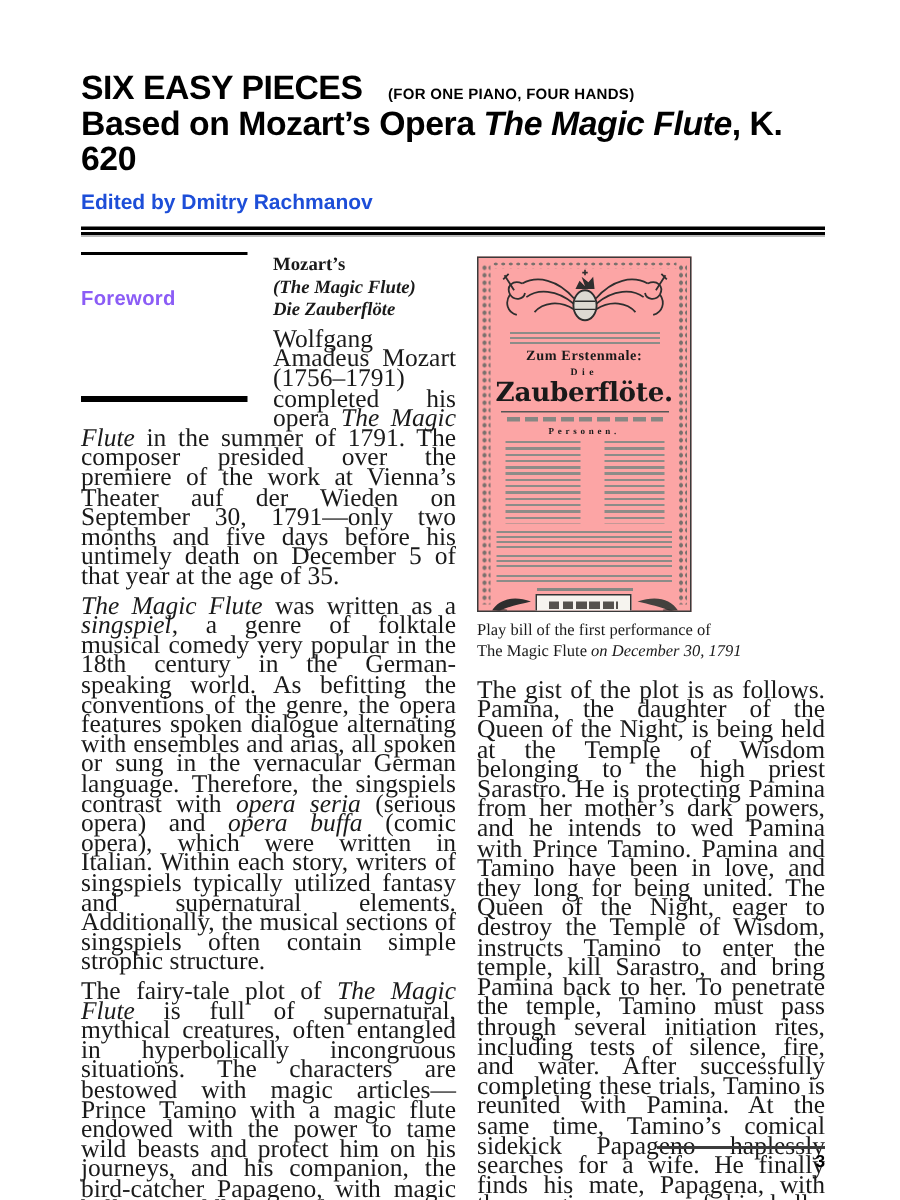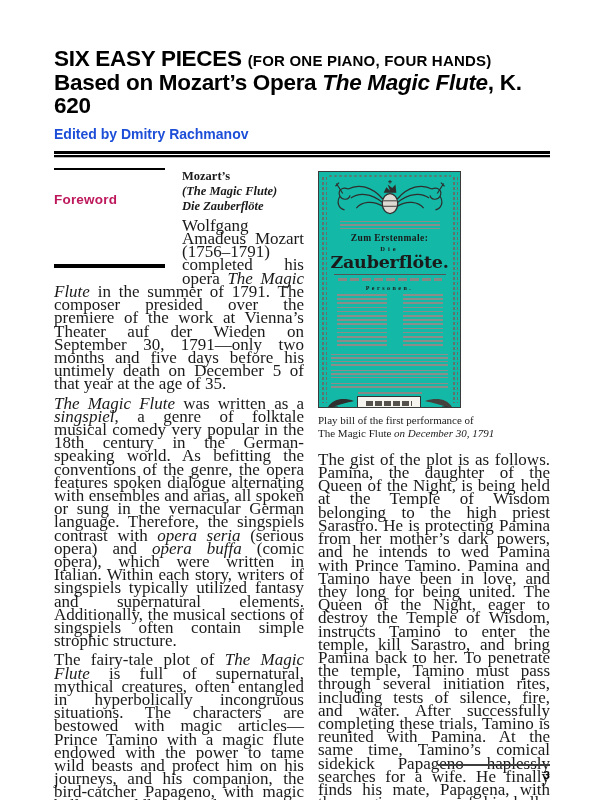--- a/index.html
+++ b/index.html
@@ -6,21 +6,21 @@
   .page{
     position:relative;width:600px;height:800px;background:#fff;overflow:hidden;
     font-family:"Liberation Serif",serif;color:#1a1a1a;
   }
   .content{padding:0 50px 0 54px;}
 
   
   .hdr{margin-top:47px;}
   .title-line{font-family:"Liberation Sans",sans-serif;font-weight:bold;color:#000;line-height:1.05;}
   .title-main{font-size:22.5px;letter-spacing:-0.3px;}
-  .title-paren{font-size:15px;letter-spacing:0.2px;margin-left:6px;}
+  .title-paren{font-size:10px;letter-spacing:0.2px;margin-left:17px;}
   .subtitle{font-family:"Liberation Sans",sans-serif;font-weight:bold;color:#000;
             font-size:22.5px;letter-spacing:-0.3px;margin-top:0;line-height:1.05;}
   .edited{font-family:"Liberation Sans",sans-serif;font-weight:bold;color:#1d4ed8;
           font-size:14px;margin-top:8px;}
   .double-rule{margin-top:9px;height:7px;
     background:linear-gradient(#000 0 2.5px,#fff 2.5px 4px,#000 4px 6px,#b9b9b9 6px 7px);}
 
   
   .columns{display:flex;gap:14px;margin-top:8px;}
   .col-left{width:250px;}
@@ -29,28 +29,28 @@
     font-size:17px;line-height:13.2px;text-align:justify;margin:0 0 6px;}
   .run-i{font-style:italic;}
 
   
   .foreword{
     float:left;width:111px;height:100px;margin:2px 17px 6px 0;
     border-top:2px solid #000;border-bottom:4px solid #000;
     padding-top:20px;box-sizing:border-box;
   }
   .foreword-label{font-family:"Liberation Sans",sans-serif;font-weight:bold;
-    font-size:13.5px;color:#be185d;letter-spacing:0.2px;}
+    font-size:13.5px;color:#8b5cf6;letter-spacing:0.2px;}
   .mhead{margin:3px 0 5px;font-size:12.5px;line-height:15px;font-weight:bold;}
   .mh-it{font-style:italic;}
 
   
   .playbill{
     margin:5px 0 0;width:143px;height:237px;box-sizing:border-box;
-    border:1.2px solid #3a3a3a;background:#14b8a6;position:relative;
+    border:1.2px solid #3a3a3a;background:#fca5a5;position:relative;
     display:flex;flex-direction:column;align-items:center;overflow:hidden;
     padding:4px 12px 3px;
     text-align:right;
   }
   .vine{position:absolute;background-image:radial-gradient(#6a6a66 1px,transparent 1.45px);
         background-size:4px 5px;opacity:.9;}
   .vine-l{left:2px;top:4px;bottom:4px;width:6px;}
   .vine-r{right:2px;top:4px;bottom:4px;width:6px;}
   .vine-t{top:2px;left:9px;right:9px;height:5px;background-size:5px 4px;}
   .eagle{margin-top:3px;flex:none;}

